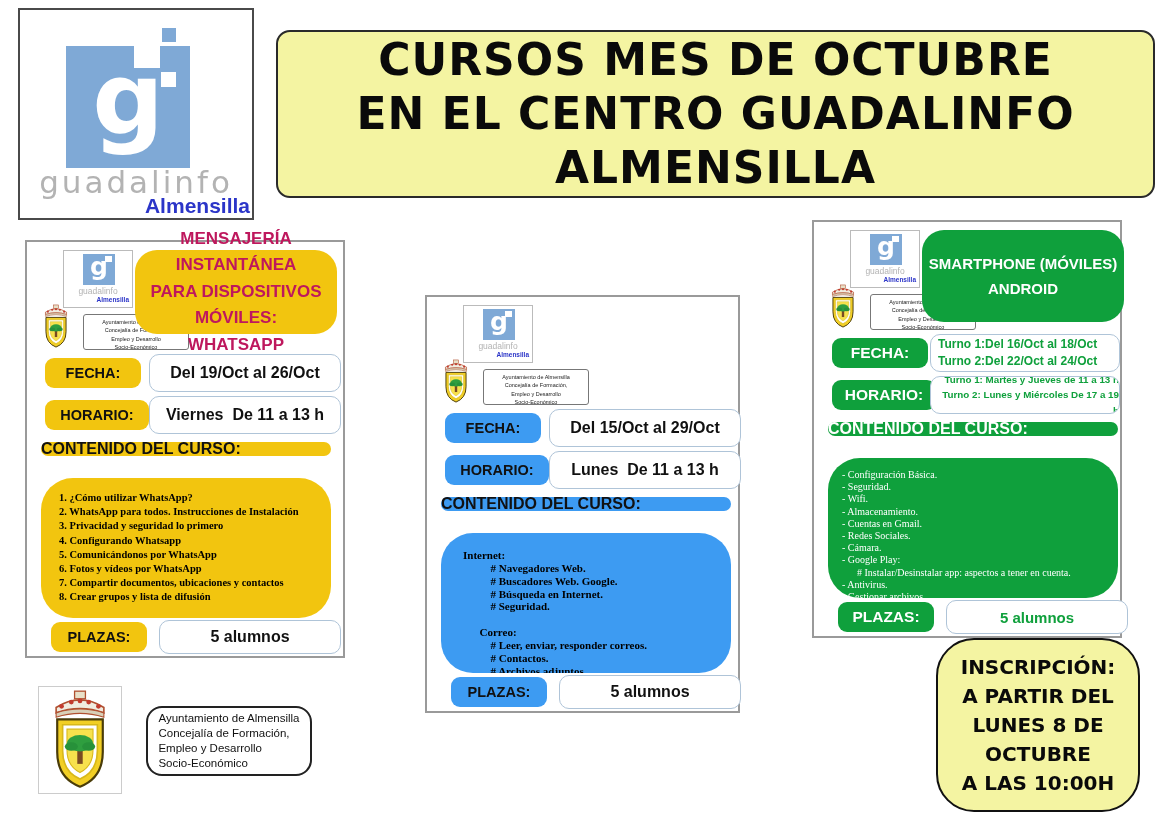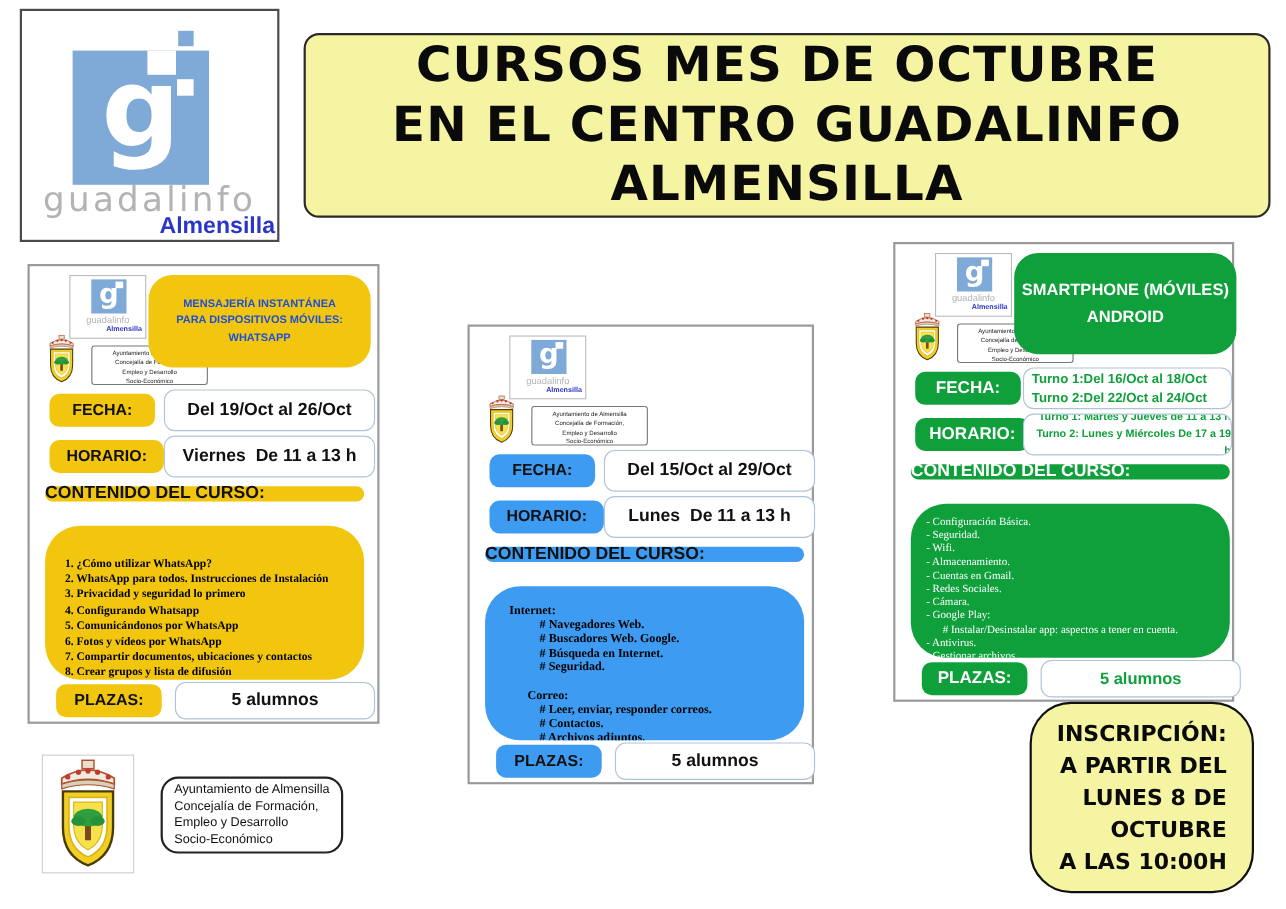--- a/index.html
+++ b/index.html
@@ -46,21 +46,21 @@
   .mini-word{position:absolute;top:35px;left:0;right:0;text-align:center;font-size:8.5px;color:#b3b3b3}
   .mini-loc{position:absolute;top:45px;right:3px;font-size:6.5px;font-weight:bold;color:#2b35c8}
   .mini-shield{position:absolute;left:12px;top:62px;width:34px;height:45px}
   .mini-ayto{position:absolute;left:56px;top:72px;width:106px;height:36px;border:1px solid #777;border-radius:3px;
              background:#fff;font-size:5.5px;line-height:1.5;text-align:center;white-space:pre-line;padding-top:3px;color:#222}
 
   .titlebox{position:absolute;left:108px;top:8px;width:202px;height:84px;border-radius:22px;
             display:flex;align-items:center;justify-content:center}
   .titlebox span{white-space:pre-line;text-align:center;font-weight:bold}
   #card1 .titlebox{background:var(--gold)}
-  #card1 .titlebox span{color:#1d4ed8;font-size:10px;line-height:1.55}
+  #card1 .titlebox span{color:#be185d;font-size:17px;line-height:1.55}
   #card2 .titlebox{background:var(--blue)}
   #card2 .titlebox span{color:#111;font-size:14.5px;line-height:1.65}
   #card3 .titlebox{background:var(--green);height:92px}
   #card3 .titlebox span{color:#fff;font-size:15px;line-height:1.7}
 
   .pill{position:absolute;border-radius:9px;display:flex;align-items:center;justify-content:center;font-weight:bold;font-size:14.5px}
   #card1 .pill,#card2 .pill{color:#111}
   #card1 .pill{background:var(--gold)}
   #card2 .pill{background:var(--blue)}
   #card3 .pill{background:var(--green);color:#fff;font-size:15.5px}
@@ -81,37 +81,37 @@
   #card3 .plazas-val span{color:var(--green);font-size:15px}
 
   .cbar{position:absolute;left:14px;top:200px;width:290px;height:14px;border-radius:9px;
         display:flex;align-items:center;padding-left:0;font-weight:bold;font-size:16px}
   #card1 .cbar{background:var(--gold);color:#111}
   #card2 .cbar{background:var(--blue);color:#111}
   #card3 .cbar{background:var(--green);color:#fff}
 
   .cbody{position:absolute;left:14px;top:236px;width:290px;height:140px;border-radius:32px;
          white-space:pre;overflow:hidden;font-family:"Liberation Serif",serif;font-weight:bold}
-  #card1 .cbody{background:var(--gold);color:#000;font-size:10.5px;line-height:1.35;padding:28px 2px 0 18px}
+  #card1 .cbody{background:var(--gold);color:#000;font-size:10.5px;line-height:1.35;padding:13px 2px 0 18px}
   #card2 .cbody{background:var(--blue);color:#000;font-size:11px;line-height:1.17;padding:16px 2px 0 22px}
   #card3 .cbody{background:var(--green);color:#fff;font-weight:normal;font-size:10px;line-height:1.22;padding:11px 2px 0 14px}
 
   
   .shield-svg{width:100%;height:100%;display:block}
 
   
   #footer-shield{left:38px;top:686px;width:84px;height:108px;border:1px solid #ccc;background:#fff;padding:2px}
   #footer-ayto{left:146px;top:706px;width:166px;height:70px;border:2px solid #222;border-radius:16px;background:#fff;
                display:flex;align-items:center;justify-content:center}
   #footer-ayto span{white-space:pre-line;text-align:left;font-size:11.5px;line-height:1.32;color:#111}
 
   
   #inscripcion{left:936px;top:638px;width:204px;height:174px;background:var(--pale);border:2px solid #111;
                border-radius:38px;display:flex;align-items:center;justify-content:center}
-  #inscripcion span{white-space:pre-line;text-align:right;font-family:"DejaVu Sans",sans-serif;
+  #inscripcion span{white-space:pre-line;text-align:center;font-family:"DejaVu Sans",sans-serif;
                font-weight:bold;font-size:20px;line-height:1.45;color:#0a0a0a}
 </style>
 </head>
 <body>
 
 <div class="abs" id="logo-box">
   <div id="logo-sq">
     <span>g</span>
     <i class="pxA"></i>
     <i class="pxB"></i>

